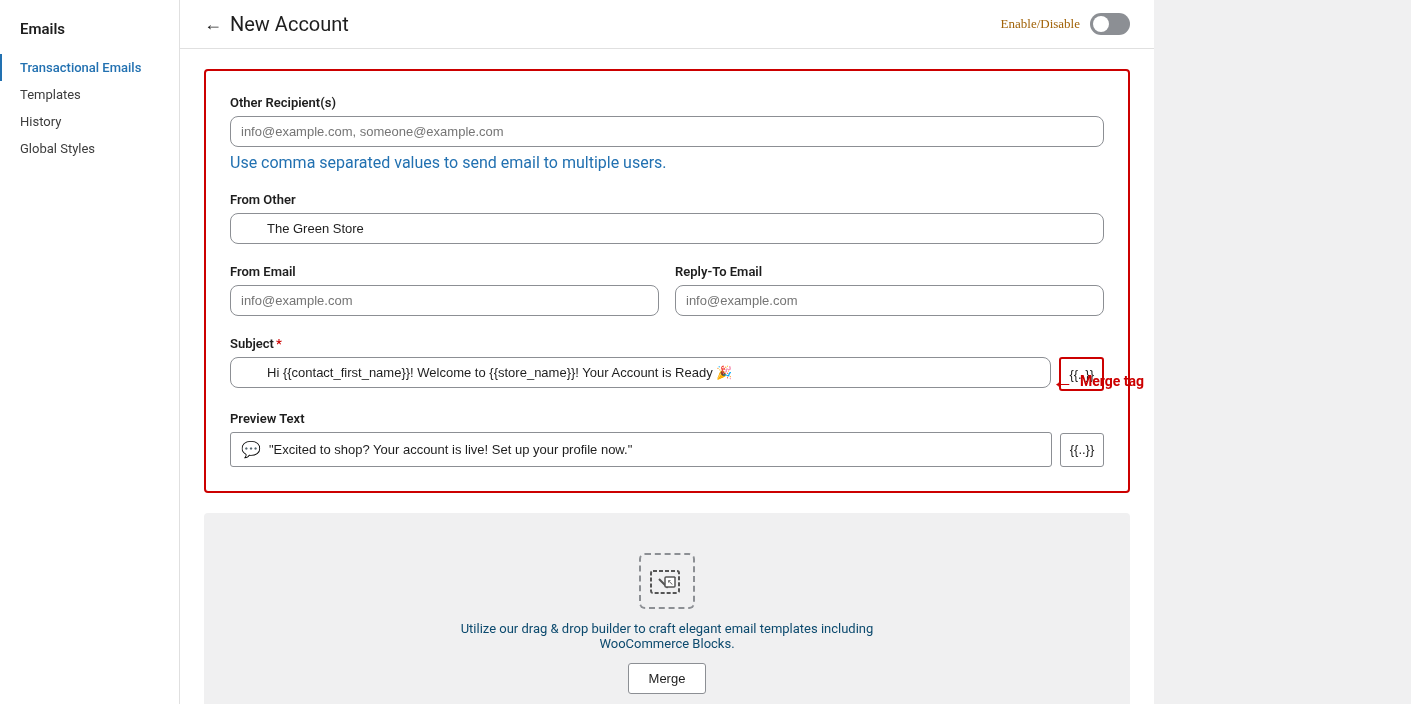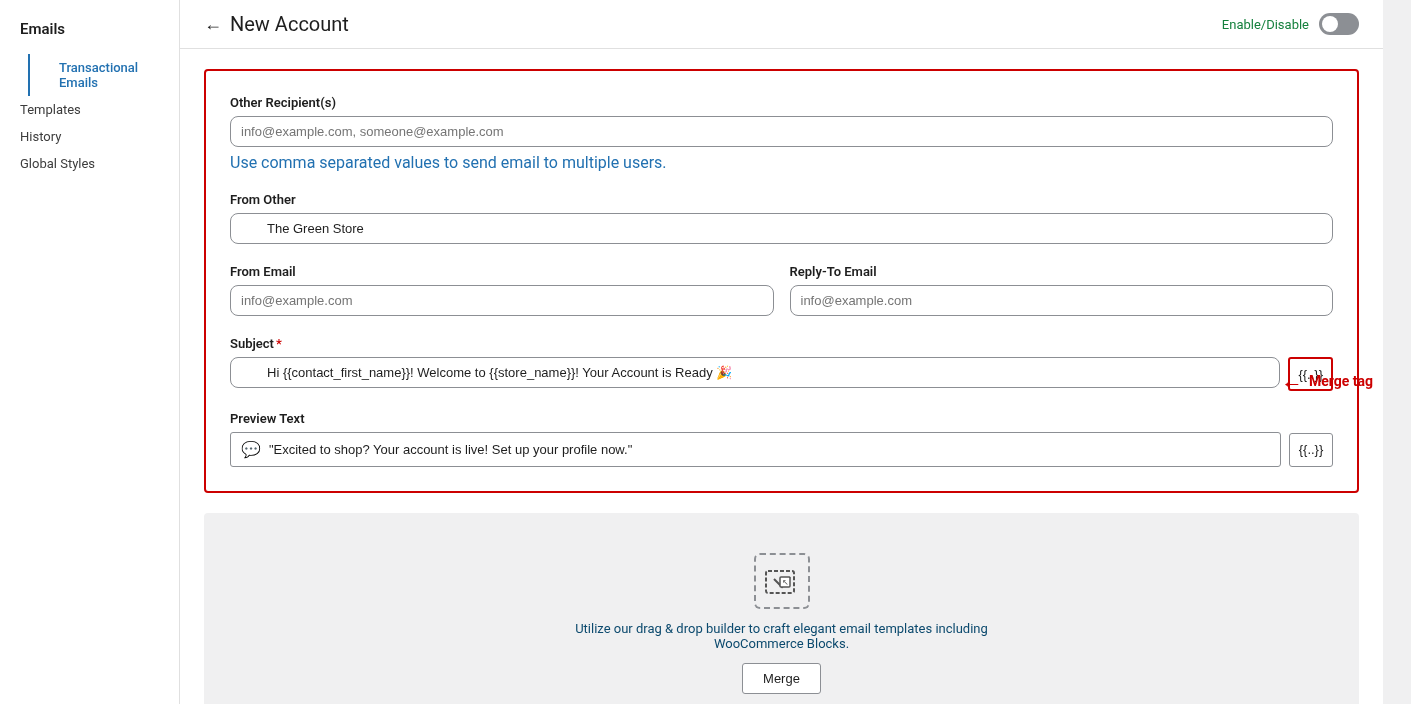--- a/index.html
+++ b/index.html
@@ -1,36 +1,36 @@
 <!DOCTYPE html>
 <html><head>
   <meta charset="utf-8">
   <style>
     * { box-sizing: border-box; margin: 0; padding: 0; }
     body { font-family: -apple-system, BlinkMacSystemFont, 'Segoe UI', Roboto, sans-serif; background: #f0f0f1; color: #1e1e1e; font-size: 13px; }
 
-    .app-layout { display: flex; height: 704px; width: 1383px; background: #fff; }
+    .app-layout { display: flex; height: 704px; width: 1154px; background: #fff; }
 
     
     .sidebar { width: 180px; background: #fff; border-right: 1px solid #e0e0e0; padding: 20px 0; flex-shrink: 0; }
     .sidebar-title { font-size: 15px; font-weight: 600; color: #1e1e1e; padding: 0 20px 16px 20px; }
     .sidebar-nav { list-style: none; }
     .sidebar-nav li a { display: block; padding: 6px 20px; color: #3c3c3c; text-decoration: none; font-size: 13px; }
-    .sidebar-nav li a.active { color: #2271b1; border-left: 2px solid #2271b1; padding-left: 29px; font-weight: 500; margin-left: 28px; }
+    .sidebar-nav li a.active { color: #2271b1; border-left: 2px solid #2271b1; padding-left: 18px; font-weight: 500; }
 
     
     .main-content { flex: 1; overflow-y: auto; padding: 0; }
 
     
     .top-bar { display: flex; align-items: center; justify-content: space-between; padding: 12px 24px; background: #fff; border-bottom: 1px solid #e0e0e0; }
     .top-bar-left { display: flex; align-items: center; gap: 8px; }
     .back-arrow { font-size: 18px; color: #1e1e1e; cursor: pointer; text-decoration: none; }
     .page-title { font-size: 20px; font-weight: 400; color: #1e1e1e; }
     .top-bar-right { display: flex; align-items: center; gap: 10px; }
-    .enable-label { font-size: 13px; color: #15803d; }
+    .enable-label { font-size: 13px; color: #a16207; font-family: Liberation Serif, serif; }
     .toggle { position: relative; width: 40px; height: 22px; }
     .toggle input { opacity: 0; width: 0; height: 0; }
     .toggle-slider { position: absolute; inset: 0; background: #8c8f94; border-radius: 11px; cursor: pointer; }
     .toggle-slider:before { content: ''; position: absolute; width: 16px; height: 16px; left: 3px; top: 3px; background: #fff; border-radius: 50%; transition: 0.2s; }
 
     
     .form-area { padding: 20px 24px; }
 
     .form-card { border: 2px solid #cc0000; border-radius: 4px; background: #fff; padding: 24px; margin-bottom: 0; }
 

